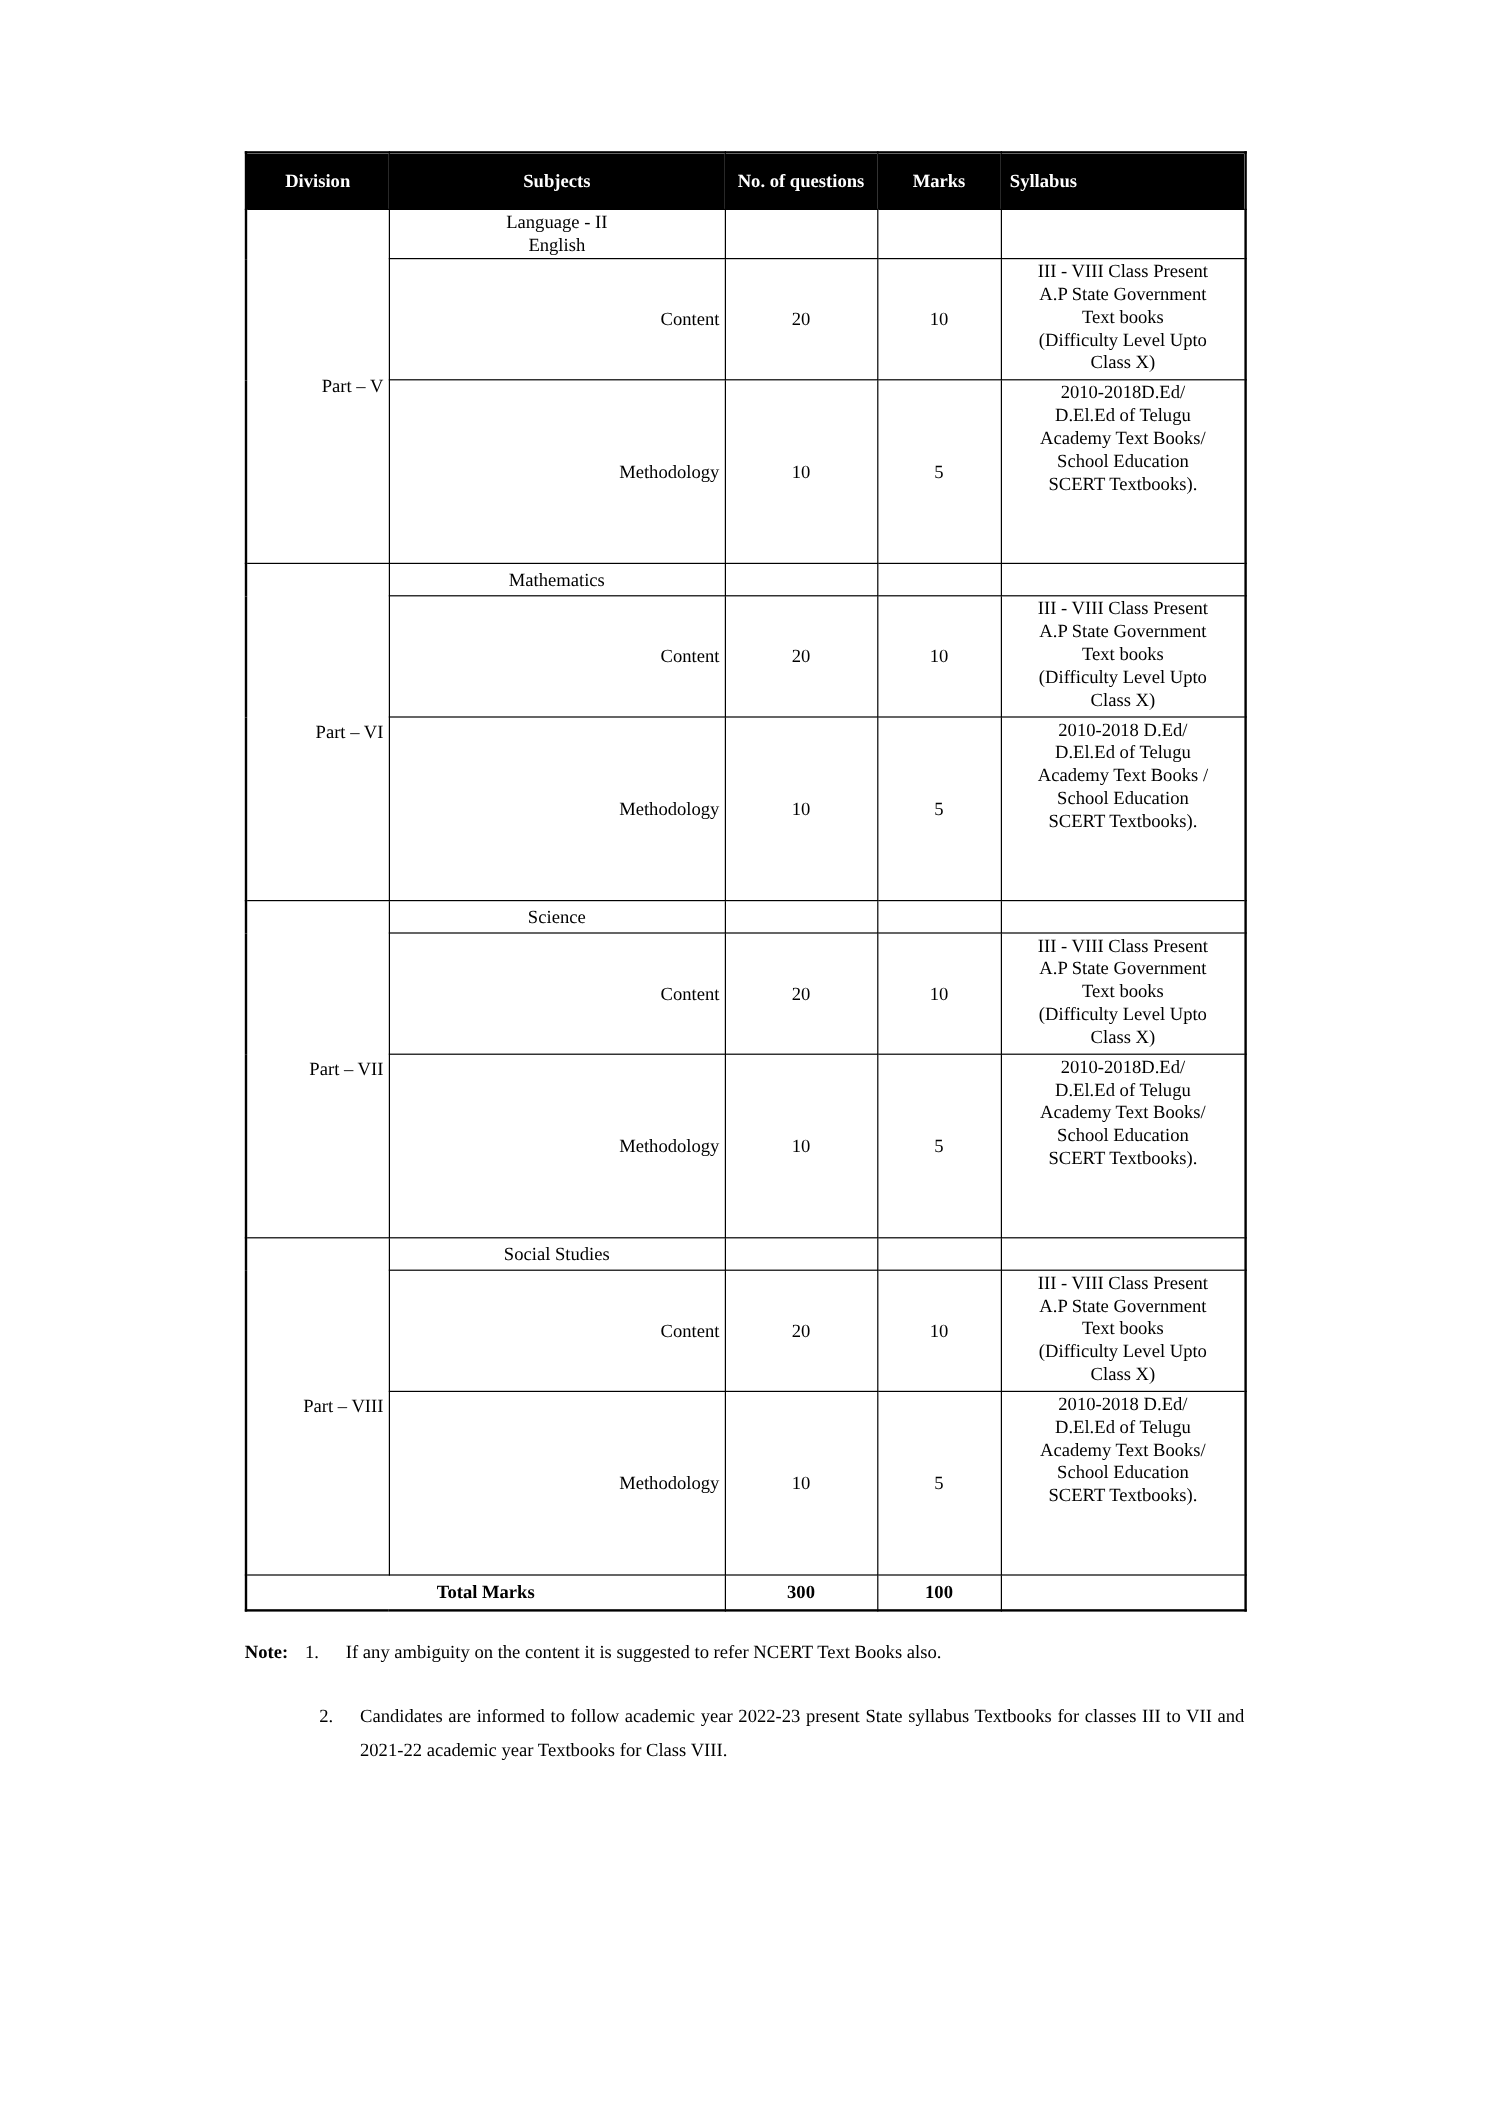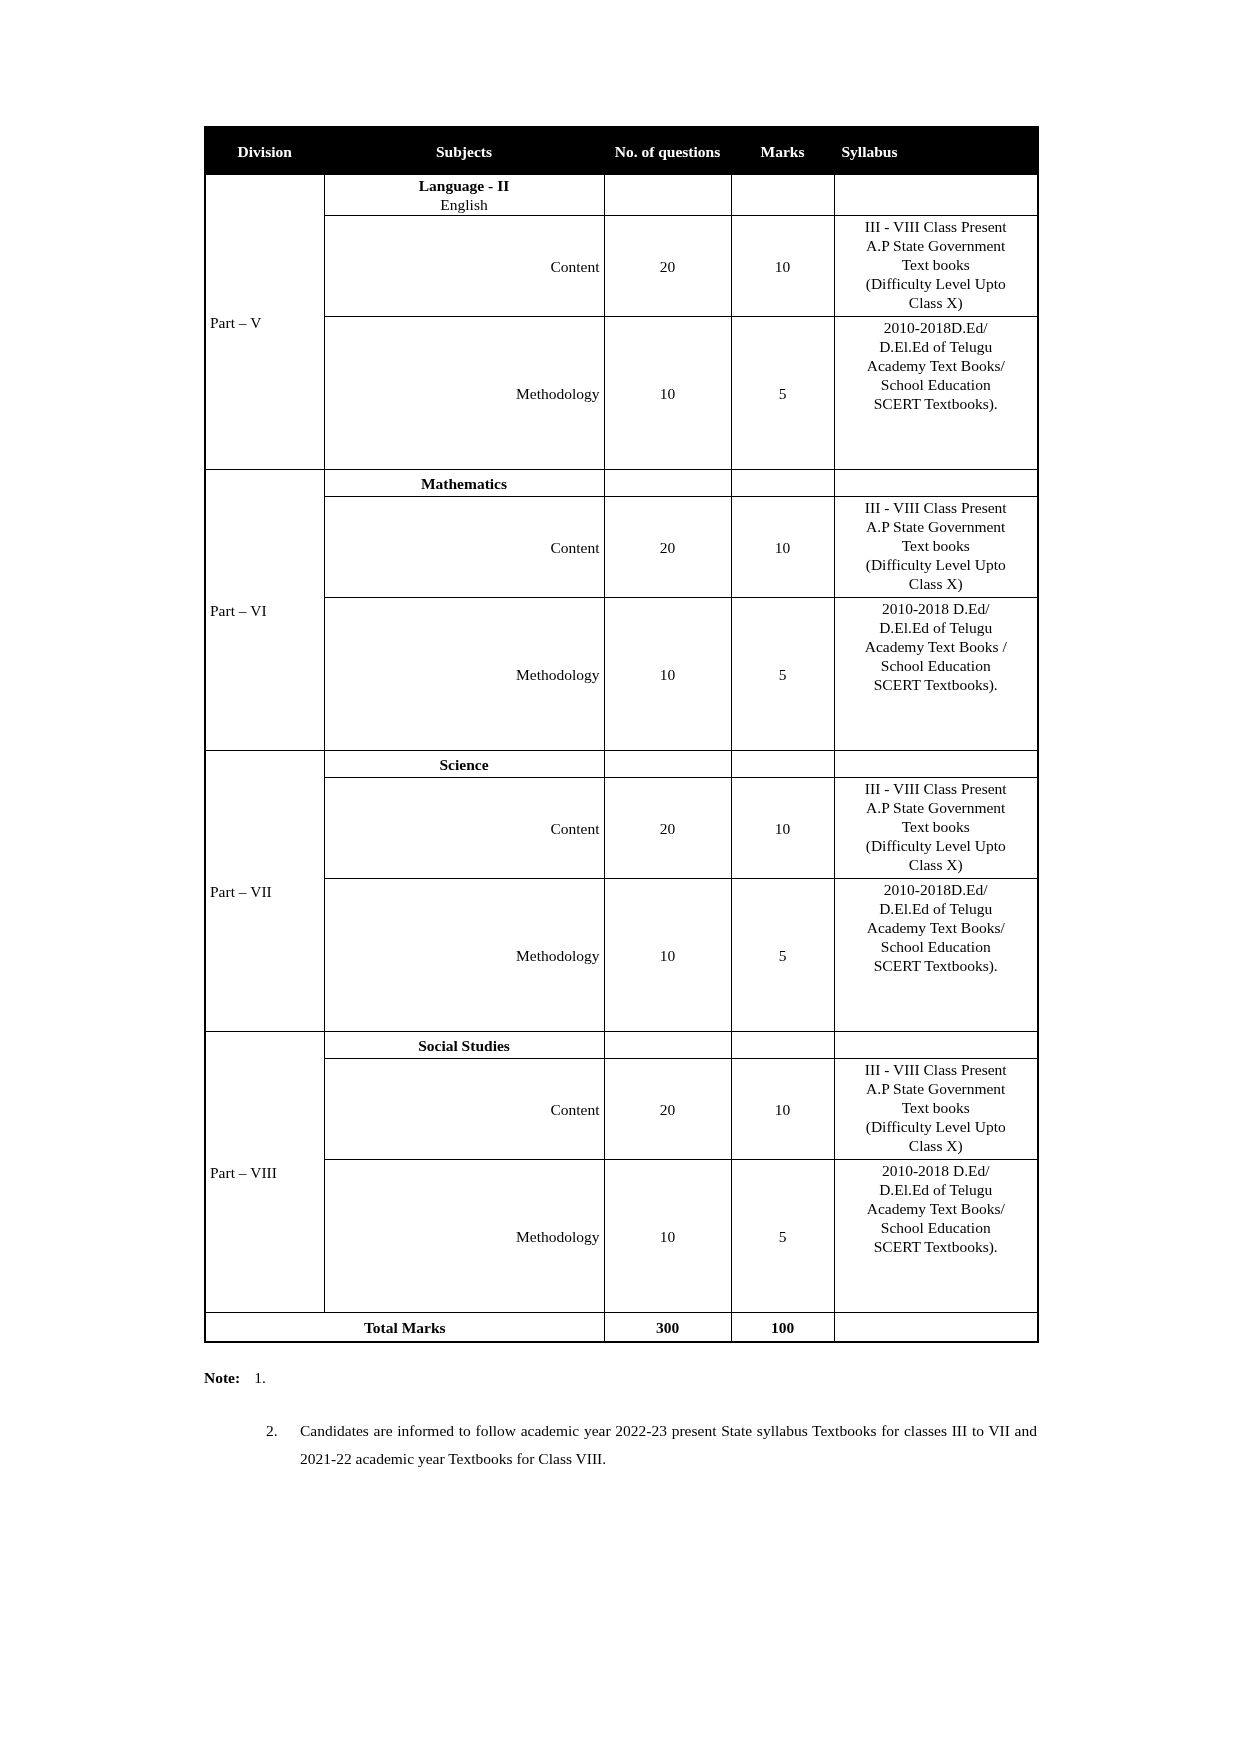--- a/index.html
+++ b/index.html
@@ -28,23 +28,23 @@
   }
   .syllabus-table thead th {
     background: #000000;
     color: #ffffff;
     font-weight: bold;
     height: 44px;
     text-align: center;
     vertical-align: middle;
   }
   .syllabus-table thead th.th-syllabus { text-align: left; padding-left: 7px; }
-  .division-cell { text-align: left; vertical-align: middle; }
+  .division-cell { text-align: right; vertical-align: middle; }
   .subject-head-cell { text-align: center; vertical-align: middle; }
-  .subject-title { font-weight: bold; }
+  .subject-title { font-weight: normal; }
   .subject-subtitle { font-weight: normal; }
   .row-subject td { height: 24px; }
   .row-content td { height: 98px; }
   .row-method td { height: 150px; }
   .label-cell { text-align: right; vertical-align: middle; }
   .num-cell { text-align: center; vertical-align: middle; }
   .syl-cell {
     vertical-align: top;
     text-align: center;
     white-space: pre-line;
@@ -216,20 +216,21 @@
         <td class="num-cell">100</td>
         <td></td>
       </tr>
     </tfoot>
   </table>
 
   <div class="notes">
     <div class="note-row-1">
       <span class="note-label">Note:</span>
       <span class="note-num">1.</span>
+      <span class="note-text">If any ambiguity on the content it is suggested to refer NCERT Text Books also.</span>
     </div>
     <div class="note-row-2">
       <span class="note-num-2">2.</span>
       <span class="note-text-2">Candidates are informed to follow academic year 2022-23 present State syllabus Textbooks for classes  III to VII  and 2021-22 academic year Textbooks for Class VIII.</span>
     </div>
   </div>
 
 </div>
 
 </body></html>

